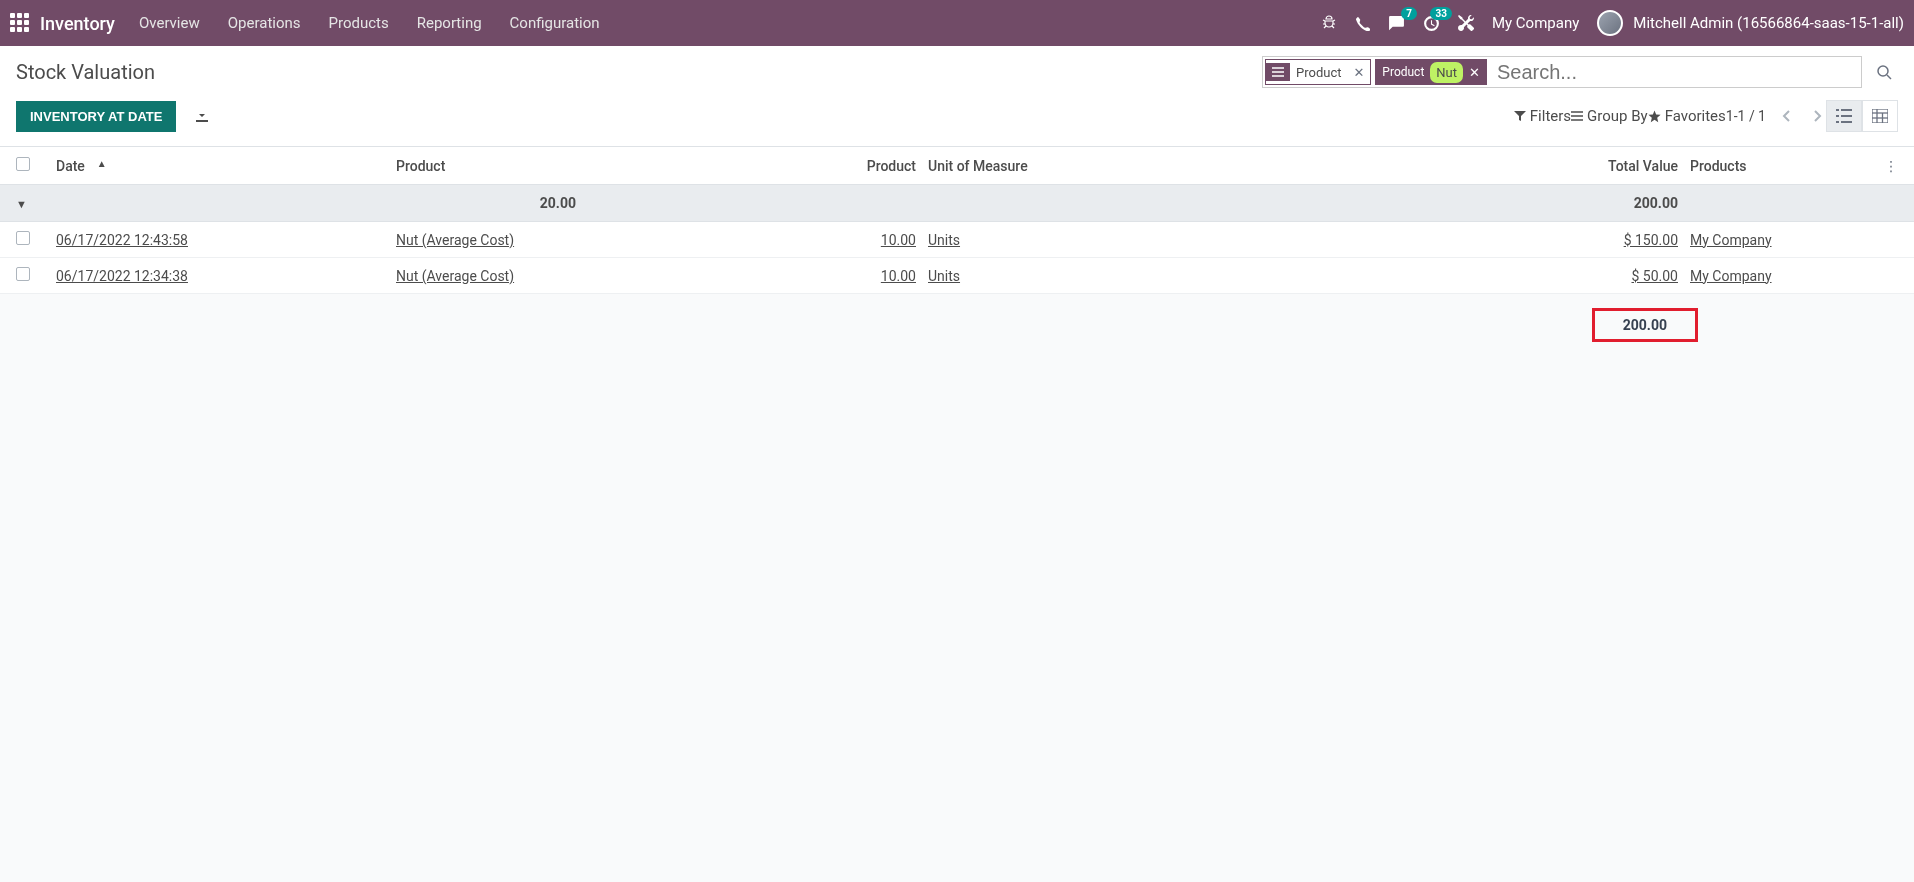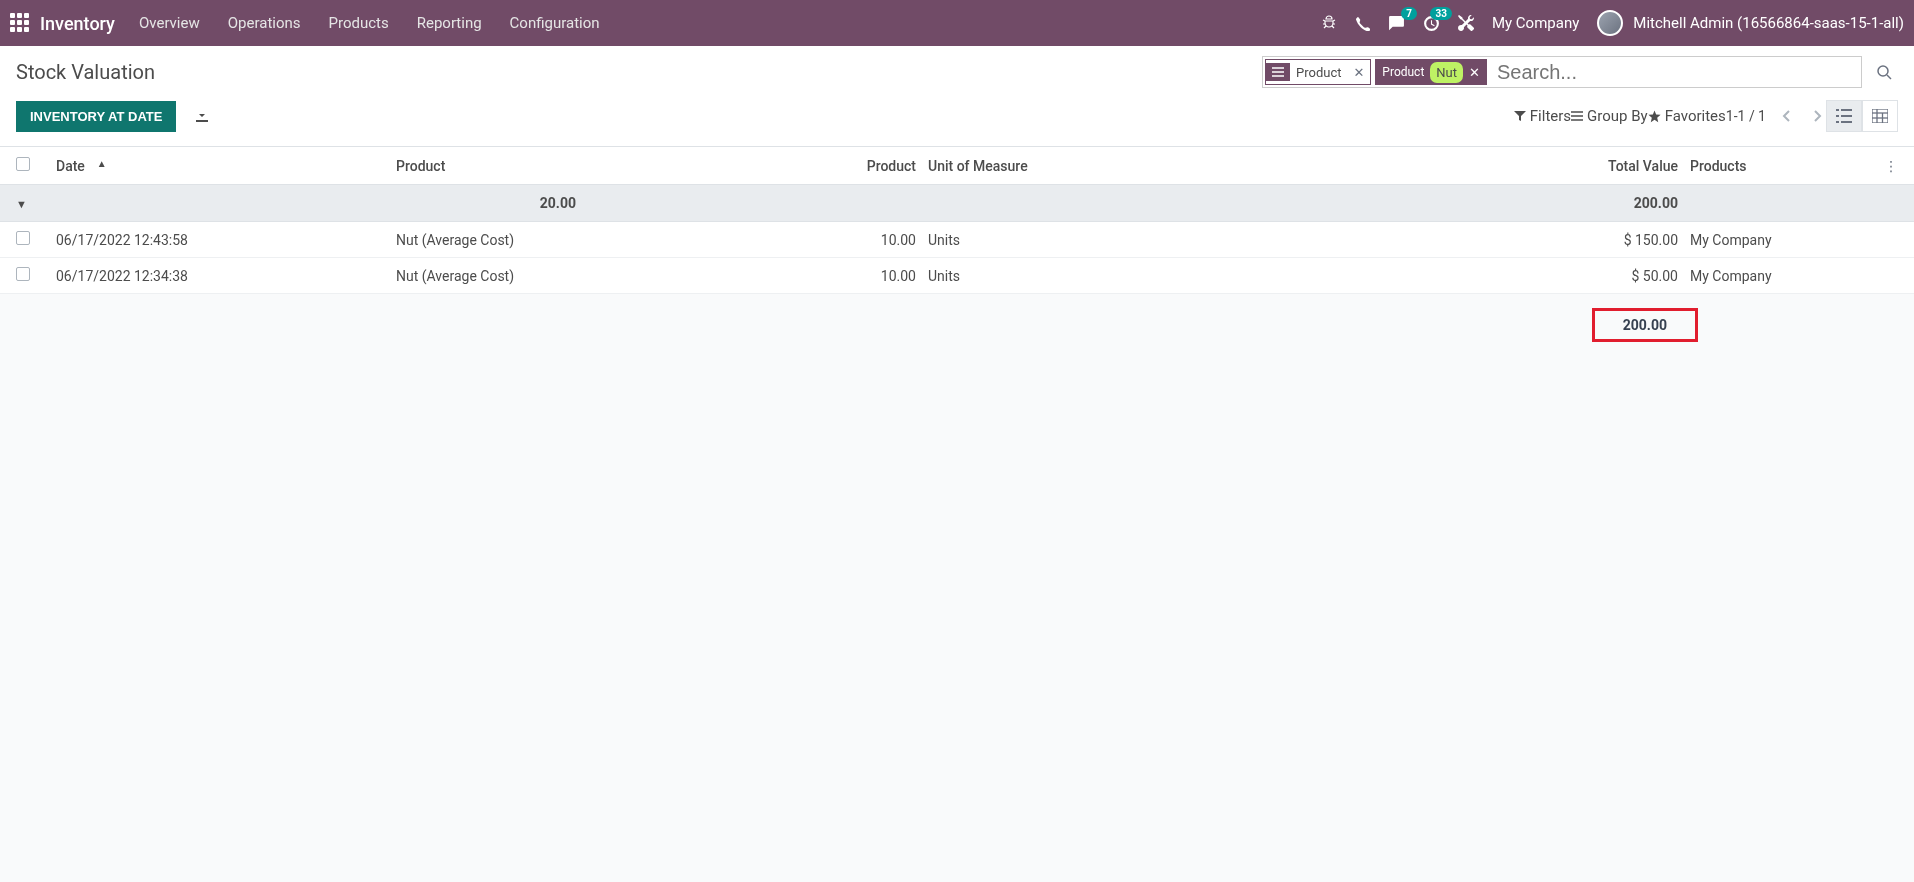--- a/index.html
+++ b/index.html
@@ -58,21 +58,21 @@
   .col-total { flex:1; text-align: right; }
   .col-company { width: 190px; padding-left: 12px; }
   .col-kebab { width: 30px; text-align: right; color: #6b7280; cursor: pointer; }
   .checkbox { width: 14px; height: 14px; border: 1px solid #adb5bd; border-radius: 2px; display: inline-block; cursor: pointer; }
   .sort-arrow { font-size: 10px;}
   
   .group-row { display: flex; align-items: center; padding: 10px 16px; background: #e9ecef; font-weight: 700; color: #4c4c4c; border-bottom: 1px solid #dee2e6; }
   .group-caret { margin-right: 6px; font-size: 11px; cursor:pointer;}
   .plus-icon { color: #017e84; font-weight: bold; font-size: 18px; cursor: pointer; margin-left: 12px; }
   
-  .data-row { display: flex; align-items: center; padding: 9px 16px; background: #fff; border-bottom: 1px solid #eef0f2; color: #4c4c4c; cursor: pointer; }
+  .data-row { display: flex; align-items: center; padding: 9px 16px; background: #fff; border-bottom: 1px solid #eef0f2; color: #4c4c4c; cursor: pointer; text-decoration: underline; }
   
   .footer-row { display: flex; padding: 14px 16px; }
   .footer-total { margin-left: auto; margin-right: 200px; border: 3px solid #e11d2e; padding: 6px 28px; font-weight: 700; color: #374151; }
   
   svg { display: block; }
 </style>
 </head>
 <body>
 
 <div class="navbar">

